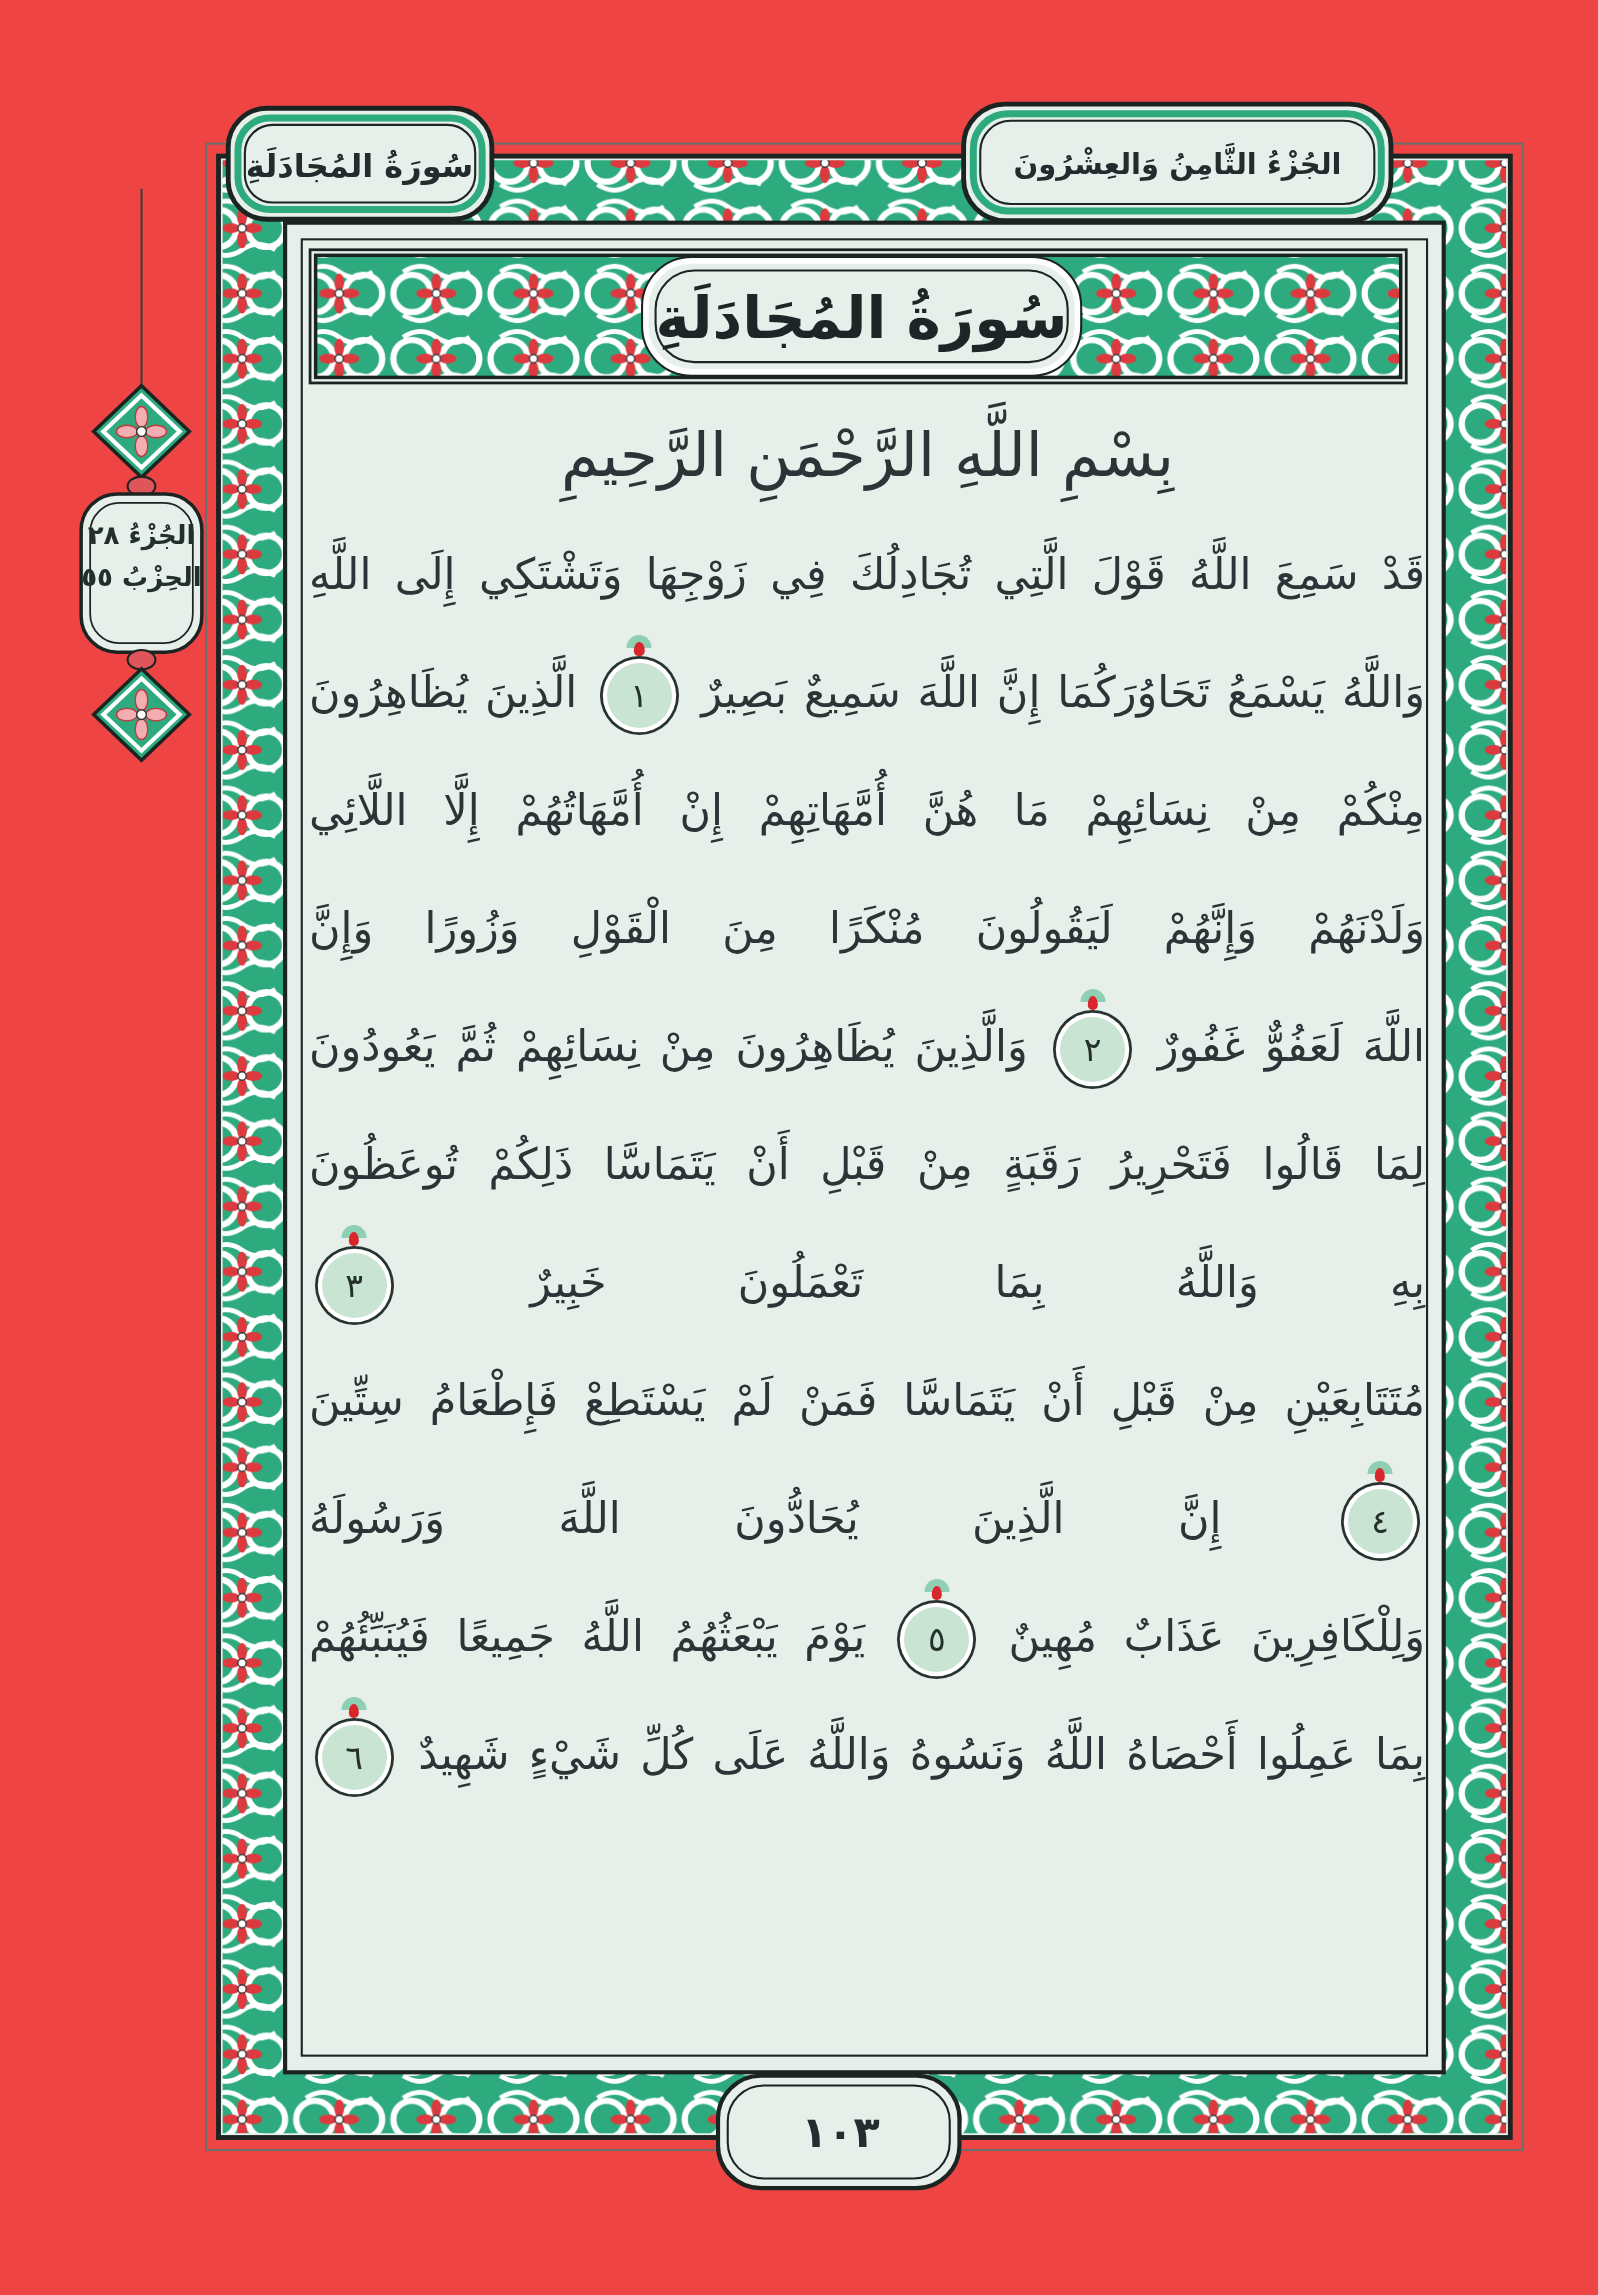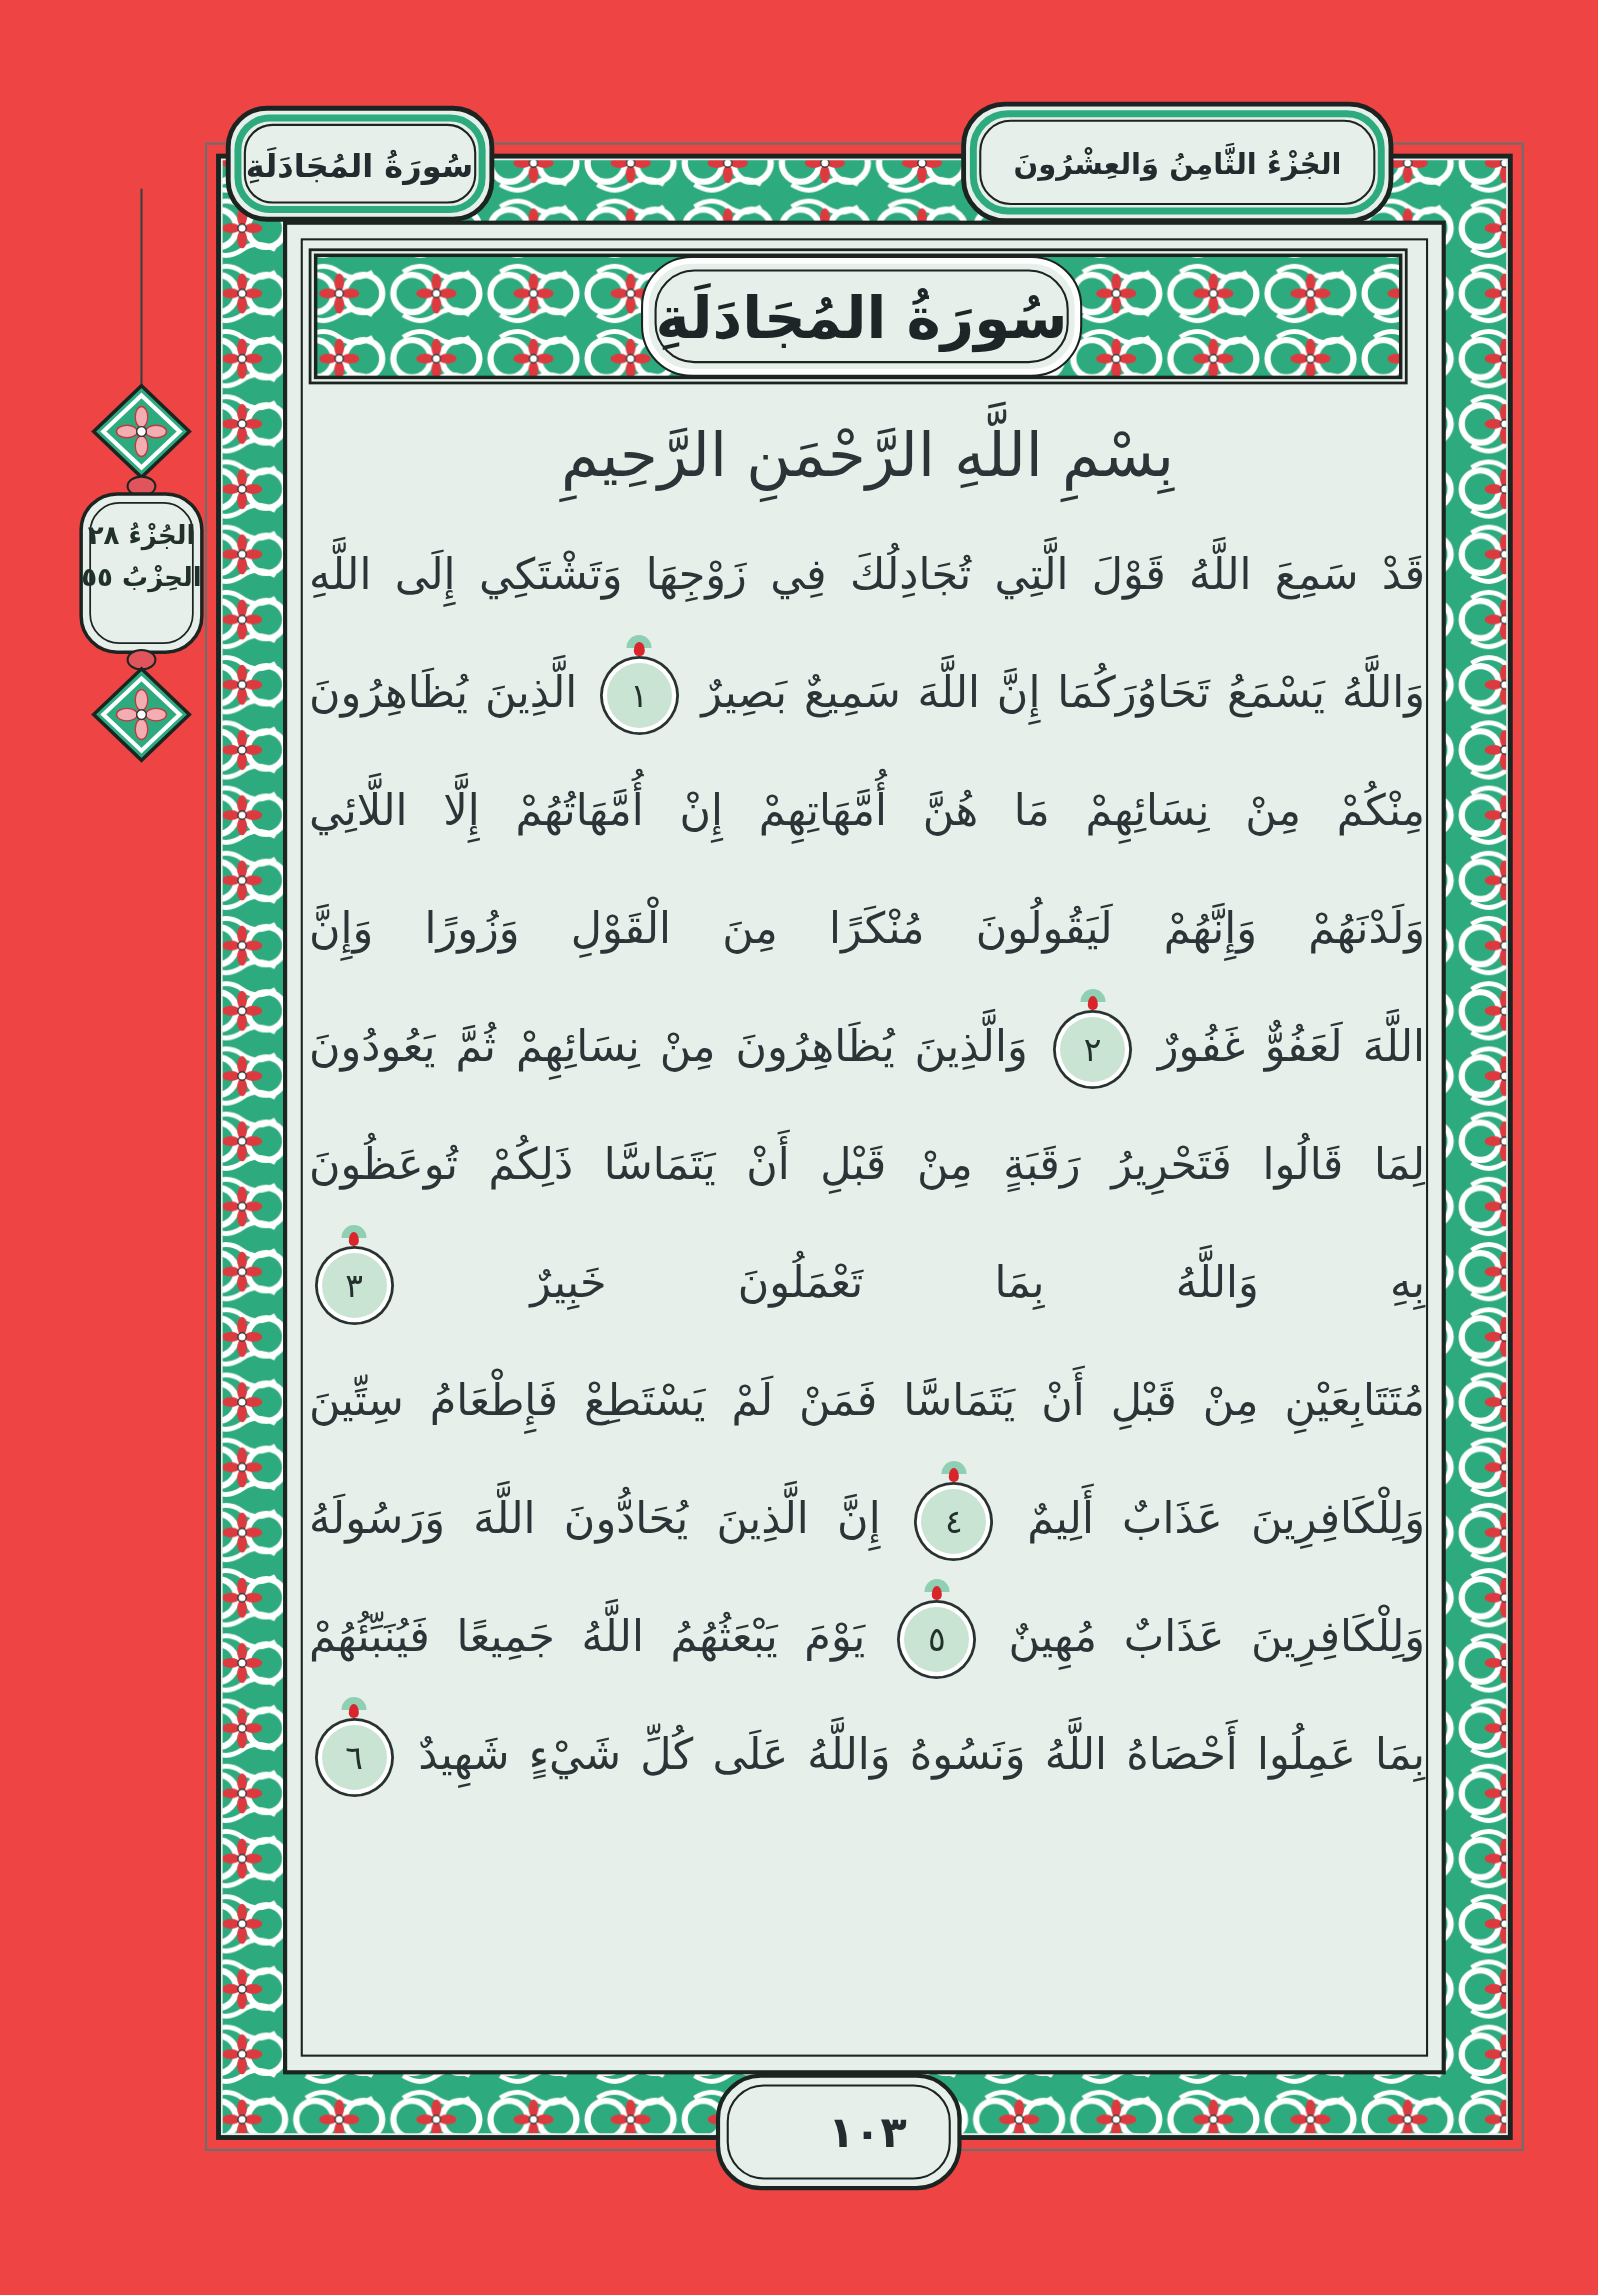--- a/index.html
+++ b/index.html
@@ -42,21 +42,21 @@
   .ayah::before{content:"";position:absolute;top:-21px;left:50%;transform:translateX(-50%);
     width:10.4px;height:14px;background:#d8262c;border-radius:50% 50% 46% 46%/62% 62% 38% 38%;z-index:1;}
   .ayah-n{font-size:33px;color:#24302c;line-height:1;}
 
   
   .medallion-text{left:80px;top:515px;width:125px;height:117px;display:flex;flex-direction:column;
     align-items:center;font-size:26px;font-weight:bold;color:#22302b;line-height:1.6;}
 
   
   .pageno{left:722px;top:2087px;width:239px;height:90px;display:flex;align-items:center;
-    justify-content:center;font-size:43px;font-weight:bold;color:#232c2e;padding-left:27px;}
+    justify-content:center;font-size:43px;font-weight:bold;color:#232c2e;}
 </style>
 </head>
 <body>
 
 <div class="sheet">
 
   <svg class="deco" viewBox="0 0 2304 3308">
     <defs>
       <pattern id="vine" width="140" height="94" patternUnits="userSpaceOnUse">
         <rect width="140" height="94" fill="#2dab7e"></rect>
@@ -160,21 +160,21 @@
       <div class="vline"><span class="vt">مِنْكُمْ مِنْ نِسَائِهِمْ مَا هُنَّ أُمَّهَاتِهِمْ إِنْ أُمَّهَاتُهُمْ إِلَّا اللَّائِي</span></div>
       <div class="vline"><span class="vt">وَلَدْنَهُمْ وَإِنَّهُمْ لَيَقُولُونَ مُنْكَرًا مِنَ الْقَوْلِ وَزُورًا وَإِنَّ</span></div>
       <div class="vline"><span class="vt">اللَّهَ لَعَفُوٌّ غَفُورٌ</span> <span class="ayah">
           <span class="ayah-n">٢</span>
         </span> <span class="vt">وَالَّذِينَ يُظَاهِرُونَ مِنْ نِسَائِهِمْ ثُمَّ يَعُودُونَ</span></div>
       <div class="vline"><span class="vt">لِمَا قَالُوا فَتَحْرِيرُ رَقَبَةٍ مِنْ قَبْلِ أَنْ يَتَمَاسَّا ذَلِكُمْ تُوعَظُونَ</span></div>
       <div class="vline"><span class="vt">بِهِ وَاللَّهُ بِمَا تَعْمَلُونَ خَبِيرٌ</span> <span class="ayah">
           <span class="ayah-n">٣</span>
         </span> </div>
       <div class="vline"><span class="vt">مُتَتَابِعَيْنِ مِنْ قَبْلِ أَنْ يَتَمَاسَّا فَمَنْ لَمْ يَسْتَطِعْ فَإِطْعَامُ سِتِّينَ</span></div>
-      <div class="vline"><span class="vt">وَلِلْكَافِرِينَ عَذَابٌ أَلِيمٌ</span> <span class="ayah">
+      <div class="vline"> <span class="ayah">
           <span class="ayah-n">٤</span>
         </span> <span class="vt">إِنَّ الَّذِينَ يُحَادُّونَ اللَّهَ وَرَسُولَهُ</span></div>
       <div class="vline"><span class="vt">وَلِلْكَافِرِينَ عَذَابٌ مُهِينٌ</span> <span class="ayah">
           <span class="ayah-n">٥</span>
         </span> <span class="vt">يَوْمَ يَبْعَثُهُمُ اللَّهُ جَمِيعًا فَيُنَبِّئُهُمْ</span></div>
       <div class="vline"><span class="vt">بِمَا عَمِلُوا أَحْصَاهُ اللَّهُ وَنَسُوهُ وَاللَّهُ عَلَى كُلِّ شَيْءٍ شَهِيدٌ</span> <span class="ayah">
           <span class="ayah-n">٦</span>
         </span></div>
     </div>
 

